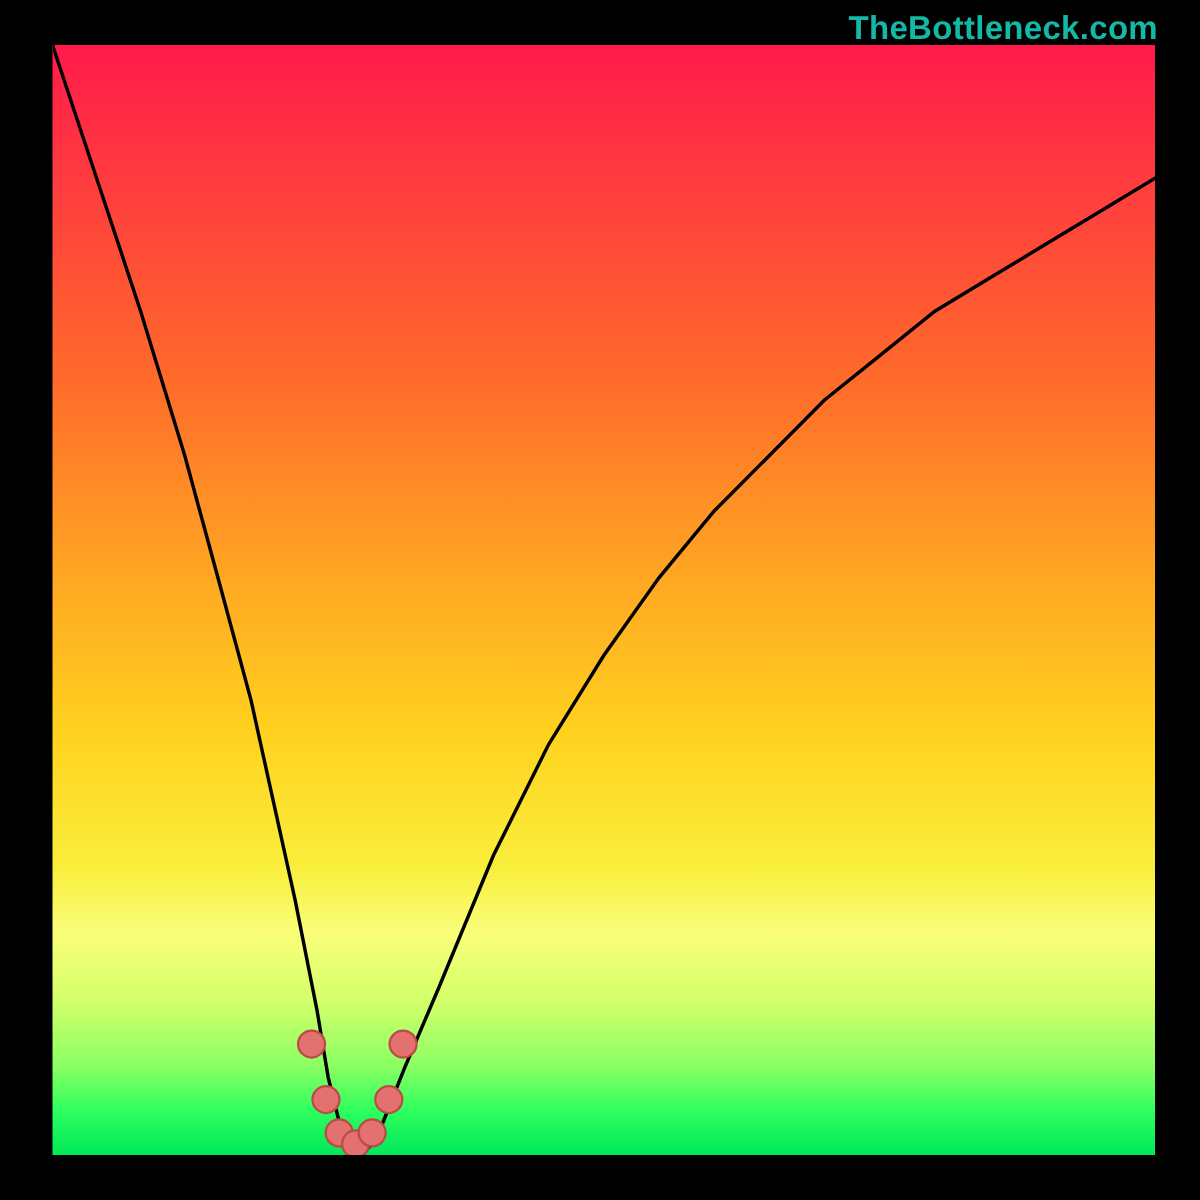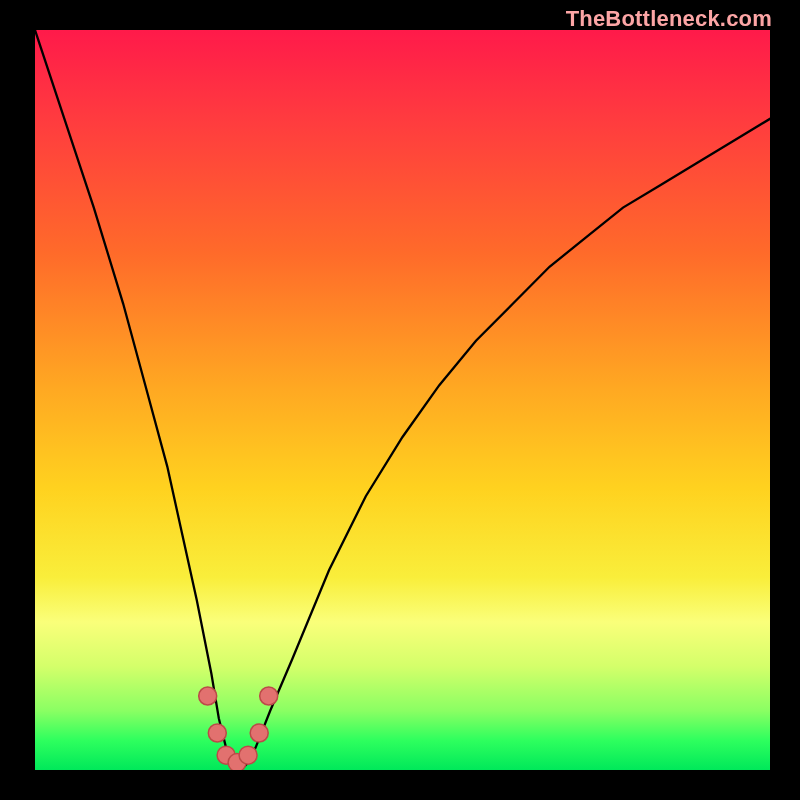--- a/index.html
+++ b/index.html
@@ -34,21 +34,21 @@
       #8aff63 92%,
       #2eff5e 96%,
       #00e85a 100%
     );
     overflow: hidden;
   }
   .watermark {
     position: absolute;
     top: 6px;
     right: 28px;
-    color: #fca5a5;
+    color: #14b8a6;
     font-size: 22px;
     font-weight: 600;
     letter-spacing: 0.2px;
     z-index: 50;
   }
   svg.curve {
     position: absolute;
     inset: 0;
   }
   .dot {

